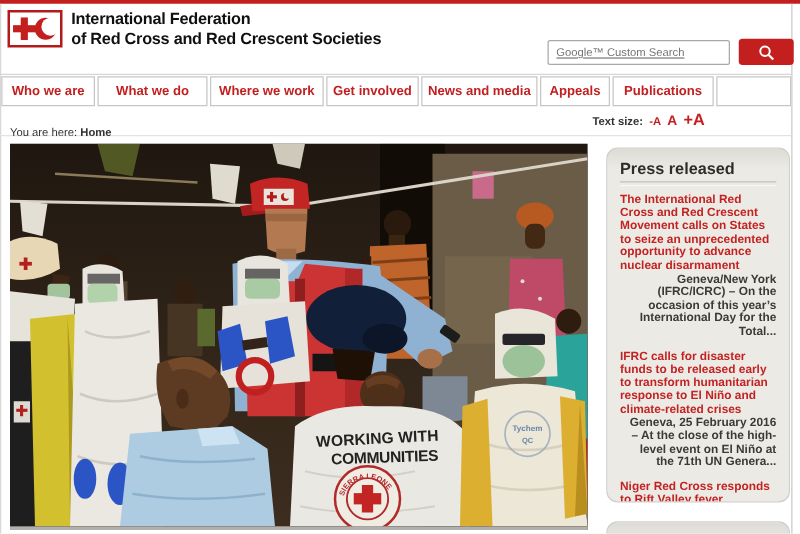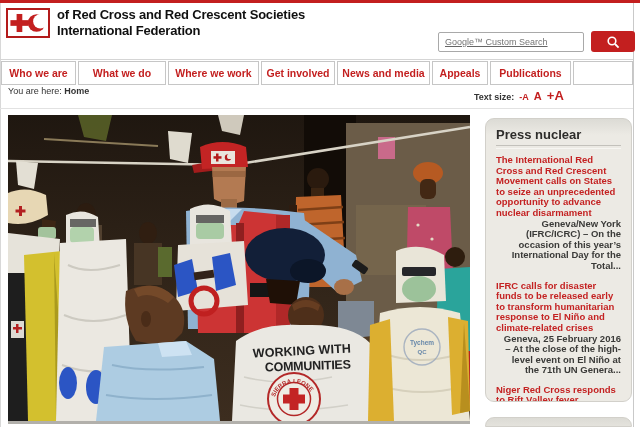--- a/index.html
+++ b/index.html
@@ -24,21 +24,21 @@
   nav{position:absolute;left:0;top:59px;width:633px;height:26px;border-top:1px solid #d5d5d5;
       display:flex;gap:2px;box-sizing:border-box;padding-top:1px;justify-content:center;}
   nav .cell{border:1px solid #c6c6c6;background:#fff;color:#c31f1f;font-weight:bold;font-size:10.5px;
       display:flex;align-items:center;justify-content:center;box-sizing:border-box;cursor:pointer;height:24px;}
   nav .c1{width:75px;margin-left:1px}.nav-c2{width:88px}.nav-c3{width:91px}.nav-c4{width:74px}
   .nav-c5{width:93px}.nav-c6{width:56px}.nav-c7{width:81px}.nav-fill{flex:1;cursor:default;}
 
   
   .crumbrow{position:absolute;left:0;top:85px;width:633px;height:23px;border-bottom:1px solid #e2e2e2;
       font-size:9px;color:#333;}
-  .crumb{position:absolute;left:8px;top:1px;text-align:center;}
+  .crumb{position:absolute;left:8px;top:16px;text-align:center;}
   .crumb b{font-weight:bold;}
   .tsize{position:absolute;left:474px;top:3px;display:flex;align-items:baseline;gap:5px;}
   .ts-lbl{font-weight:bold;font-size:9px;color:#333;}
   .ts-a{color:#c31f1f;font-weight:bold;cursor:pointer;text-decoration:none;}
   .ts-dec{font-size:9px;} .ts-norm{font-size:11px;} .ts-inc{font-size:13px;}
 
   
   .photo{position:absolute;left:8px;top:115px;width:462px;height:306px;background:#2a2018;
       border-bottom:3px solid #b2b0ab;}
   .photo svg{display:block;}
@@ -64,22 +64,22 @@
 
   <div class="logo">
     <svg width="38" height="24" viewBox="0 0 40 25">
       <rect x="8" y="3" width="6" height="19" fill="#c31f1f"></rect>
       <rect x="1.5" y="9.5" width="19" height="6" fill="#c31f1f"></rect>
       <circle cx="29" cy="12.5" r="9.2" fill="#c31f1f"></circle>
       <circle cx="33" cy="10.8" r="7.6" fill="#ffffff"></circle>
     </svg>
   </div>
   <div class="site-title">
+    <div>International Federation</div>
     <div>of Red Cross and Red Crescent Societies</div>
-    <div>International Federation</div>
   </div>
   <input class="search-input" type="text" placeholder="Google™ Custom Search" style="">
   <button class="search-btn">
     <svg width="14" height="14" viewBox="0 0 14 14">
       <circle cx="6" cy="6" r="3.8" fill="none" stroke="#fff" stroke-width="1.6"></circle>
       <line x1="9" y1="9" x2="12.6" y2="12.6" stroke="#fff" stroke-width="1.8"></line>
     </svg>
   </button>
 
   <nav>
@@ -267,21 +267,21 @@
         <rect x="394" y="152" width="34" height="9" rx="2" fill="#26262a"></rect>
         <ellipse cx="411" cy="174" rx="17" ry="13" fill="#9cc29a"></ellipse>
         <circle cx="414" cy="232" r="18" fill="none" stroke="#9aa8bc" stroke-width="1.4" opacity="0.8"></circle>
         <text x="414" y="230" text-anchor="middle" font-size="6.5" font-weight="bold" fill="#6888aa" font-family="Liberation Sans, sans-serif">Tychem</text>
         <text x="414" y="239" text-anchor="middle" font-size="6" font-weight="bold" fill="#6888aa" font-family="Liberation Sans, sans-serif">QC</text>
       </g>
     </svg>
   </div>
 
   <div class="panel panel1">
-    <h2>Press nuclear</h2>
+    <h2>Press released</h2>
     <div class="divider"></div>
 
     <div class="pr-item">
       <div class="pr-title">The International Red Cross and Red Crescent Movement calls on States to seize an unprecedented opportunity to advance nuclear disarmament</div>
       <div class="pr-sum">Geneva/New York (IFRC/ICRC) – On the occasion of this year’s International Day for the Total...</div>
     </div>
     <div class="pr-item">
       <div class="pr-title">IFRC calls for disaster funds to be released early to transform humanitarian response to El Niño and climate-related crises</div>
       <div class="pr-sum">Geneva, 25 February 2016 – At the close of the high-level event on El Niño at the 71th UN Genera...</div>
     </div>

